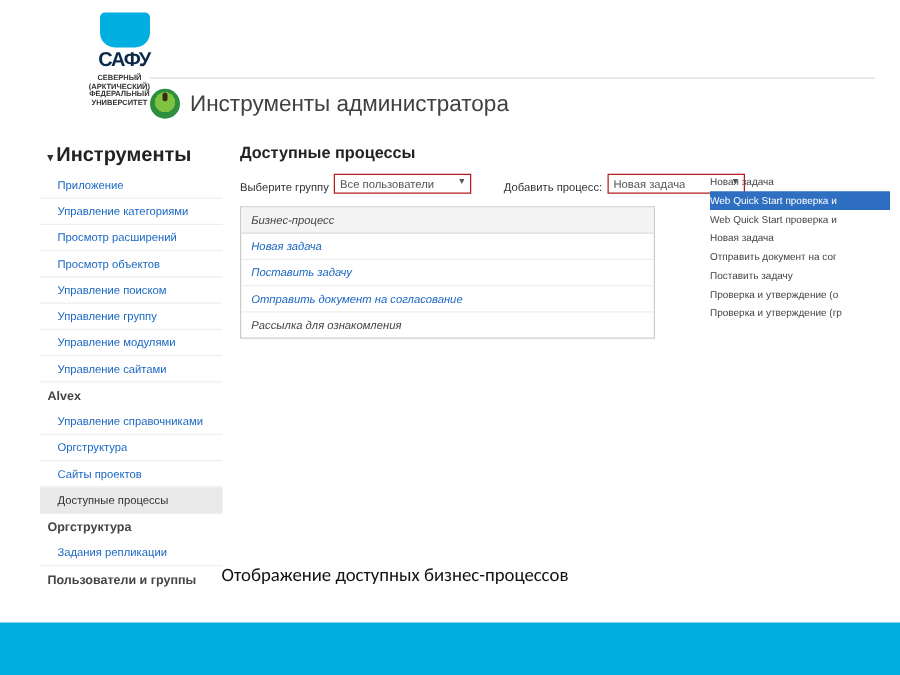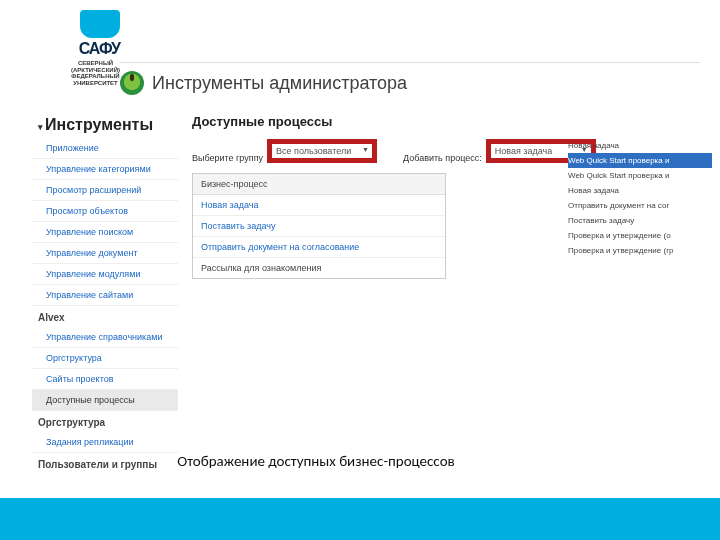--- a/index.html
+++ b/index.html
@@ -85,30 +85,30 @@
   }
   .main-heading {
     font-size: 13px; font-weight: 700; color: #222;
     padding: 2px 0 10px 0;
   }
   .filter-row {
     display: flex; align-items: flex-end; gap: 4px;
     font-size: 9px; color: #333; margin-bottom: 10px;
   }
   .select {
-    border: 5px solid #b91c1c; padding: 2px 16px 2px 4px;
+    border: 1px solid #b91c1c; padding: 2px 16px 2px 4px;
     font-size: 9px; color: #555; background: #fff;
     position: relative; display: inline-block; min-width: 110px;
   }
   .select::after {
     content: "▼"; position: absolute; right: 3px; top: 2px; font-size: 7px; color: #555;
   }
   .add-label { margin-left: 22px; }
   .proc-table {
-    width: 254px; border: 1px solid #ccc;
+    width: 332px; border: 1px solid #ccc; font-style: italic;
   }
   .proc-head {
     background: #f4f4f4; font-size: 9px; color: #444;
     padding: 5px 8px; border-bottom: 1px solid #ddd;
   }
   .proc-row {
     font-size: 9px; color: #1b67c2;
     padding: 5px 8px; border-bottom: 1px solid #eee;
     cursor: pointer;
   }
@@ -158,21 +158,21 @@
 </div>
 
 <div class="content-row">
   <div class="sidebar">
     <div class="sb-heading">Инструменты</div>
     <div class="sb-item">Приложение</div>
     <div class="sb-item">Управление категориями</div>
     <div class="sb-item">Просмотр расширений</div>
     <div class="sb-item">Просмотр объектов</div>
     <div class="sb-item">Управление поиском</div>
-    <div class="sb-item">Управление документ</div>
+    <div class="sb-item">Управление группу</div>
     <div class="sb-item">Управление модулями</div>
     <div class="sb-item">Управление сайтами</div>
 
     <div class="sb-sub">Alvex</div>
     <div class="sb-item">Управление справочниками</div>
     <div class="sb-item">Оргструктура</div>
     <div class="sb-item">Сайты проектов</div>
     <div class="sb-item selected">Доступные процессы</div>
 
     <div class="sb-sub">Оргструктура</div>

